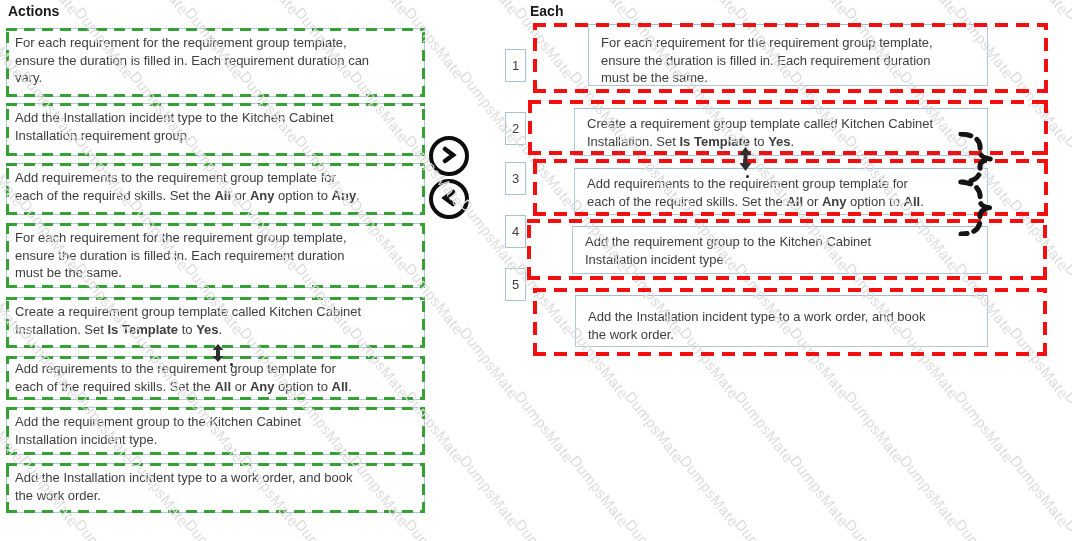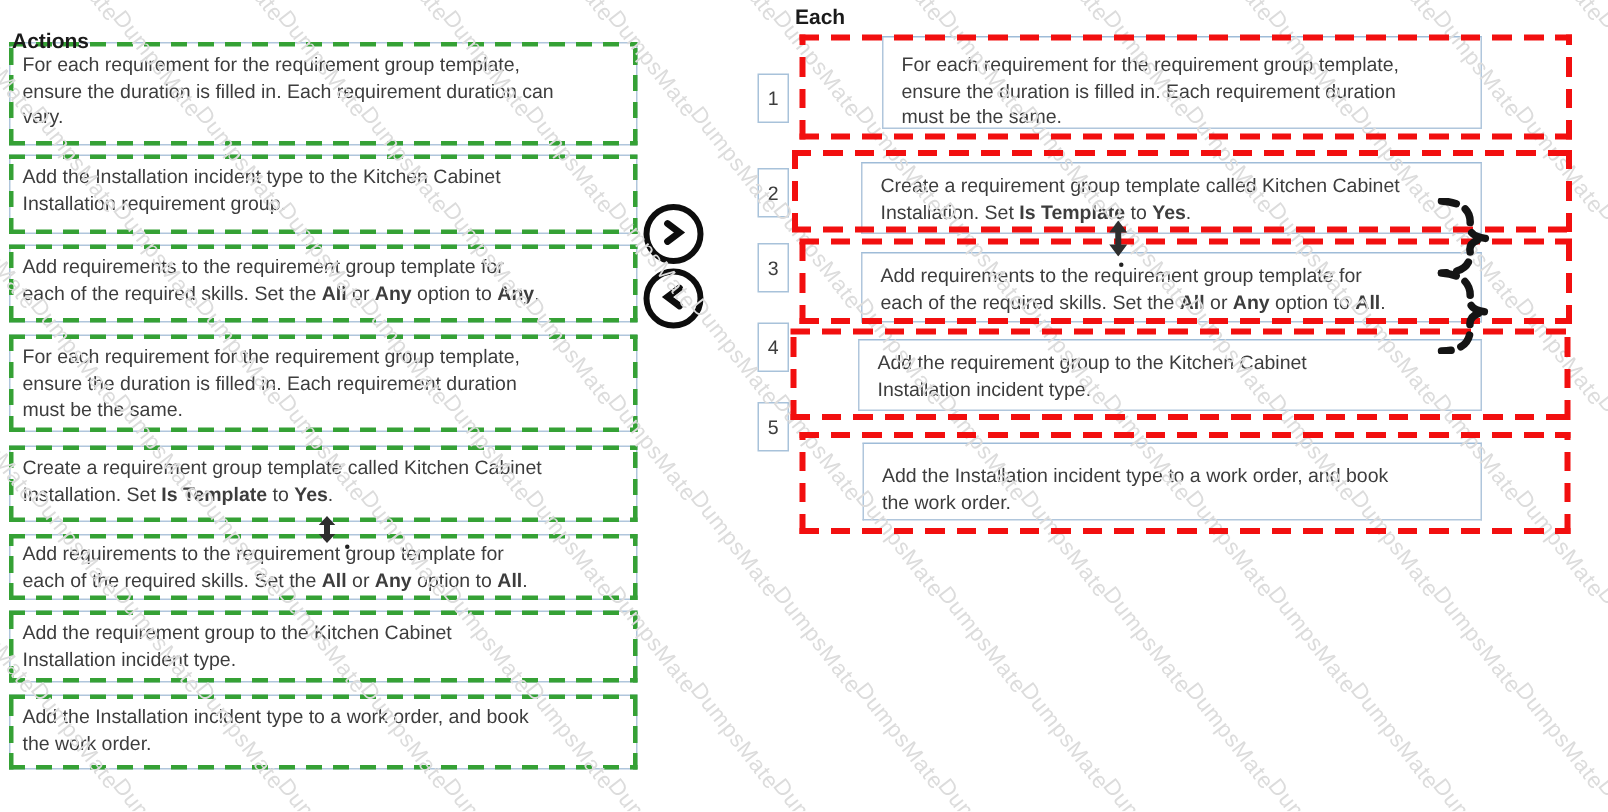--- a/index.html
+++ b/index.html
@@ -152,21 +152,21 @@
       <span style="left: 305px; top: 516px; color: rgb(220, 220, 220);">DumpsMate</span>
       <span style="left: 415px; top: 516px; color: rgb(220, 220, 220);">DumpsMate</span>
       <span style="left: 525px; top: 516px; color: rgb(220, 220, 220);">DumpsMate</span>
       <span style="left: 635px; top: 516px; color: rgb(220, 220, 220);">DumpsMate</span>
       <span style="left: 745px; top: 516px; color: rgb(220, 220, 220);">DumpsMate</span>
       <span style="left: 855px; top: 516px; color: rgb(220, 220, 220);">DumpsMate</span>
       <span style="left: 965px; top: 516px; color: rgb(220, 220, 220);">DumpsMate</span>
       <span style="left: 1075px; top: 516px; color: rgb(220, 220, 220);">DumpsMate</span>
     </div>
 
-  <div class="col-header" style="left:8px;top:19px;text-align:right;">Actions</div>
+  <div class="col-header" style="left:8px;top:3px;text-align:right;">Actions</div>
 
   <div class="action-item" style="top:28px;height:69px;"><span class="txt"><span>For each requirement for the requirement group template,
 ensure the duration is filled in. Each requirement duration can
 vary.</span></span></div>
   <div class="action-item" style="top:103px;height:53px;"><span class="txt"><span>Add the Installation incident type to the Kitchen Cabinet
 Installation requirement group.</span></span></div>
   <div class="action-item" style="top:163px;height:52px;"><span class="txt"><span>Add requirements to the requirement group template for
 each of the required skills. Set the </span><span class="b">All</span><span> or </span><span class="b">Any</span><span> option to </span><span class="b">Any</span><span>.</span></span></div>
   <div class="action-item" style="top:223px;height:65px;"><span class="txt"><span>For each requirement for the requirement group template,
 ensure the duration is filled in. Each requirement duration

